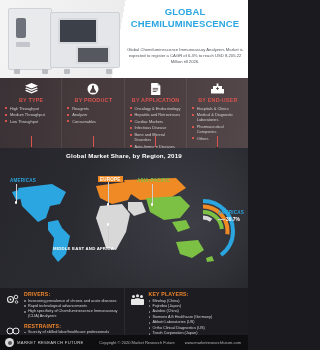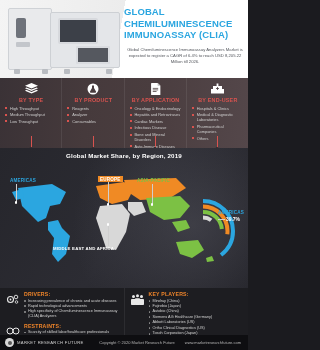--- a/index.html
+++ b/index.html
@@ -19,21 +19,21 @@
   }
   .machine { position: absolute; left: 2px; top: 2px; width: 124px; height: 74px; }
   .m-body { position:absolute; left:6px; top:6px; width:44px; height:62px; background:#e9eaec; border:1px solid #cfd2d6; border-radius:2px; }
   .m-body2 { position:absolute; left:48px; top:10px; width:70px; height:56px; background:#e4e6e9; border:1px solid #cdd0d4; border-radius:2px; }
   .m-screen { position:absolute; left:56px; top:16px; width:40px; height:26px; background:#3c4048; border:2px solid #d7d9dd; border-radius:2px; }
   .m-screen2 { position:absolute; left:74px; top:44px; width:34px; height:18px; background:#55585f; border:2px solid #dadce0; border-radius:1px; }
   .m-knob { position:absolute; left:14px; top:16px; width:10px; height:20px; background:#6e727a; border-radius:2px; }
   .m-knob2 { position:absolute; left:14px; top:40px; width:14px; height:5px; background:#c3c6cb; border-radius:1px; }
   .m-leg { position:absolute; bottom:2px; width:6px; height:5px; background:#b9bcc1; border-radius:1px; }
 
-  .title-wrap { position: absolute; left: 124px; top: 6px; width: 122px; text-align: left; }
+  .title-wrap { position: absolute; left: 124px; top: 6px; width: 122px; text-align: center; }
   .title-line {
     color: #2ba6e0; font-weight: bold; font-size: 9.5px; letter-spacing: .1px;
     line-height: 11.5px; text-transform: uppercase;
   }
   .subtitle {
     position:absolute; left:126px; top:47px; width:118px; text-align:center;
     color:#53565c; font-size:4.2px; line-height:6px;
   }
 
   
@@ -120,21 +120,20 @@
       <div class="m-screen"></div>
       <div class="m-screen2"></div>
       <div class="m-leg" style="left:12px;"></div>
       <div class="m-leg" style="left:40px;"></div>
       <div class="m-leg" style="left:62px;"></div>
       <div class="m-leg" style="left:104px;"></div>
     </div>
 
     <div class="title-wrap">
       <div class="title-line">GLOBAL CHEMILUMINESCENCE</div>
-      <div class="title-line">IMMUNOASSAY (CLIA)</div>
     </div>
     <div class="subtitle">Global Chemiluminescence Immunoassay Analyzers Market is expected to register a CAGR of 6.4% to reach USD 8,205.22 Million till 2026.</div>
   </div>
 
   <div class="segbar">
 
     <div class="segcol">
       <div class="seg-icon">
         <svg width="13" height="11" viewBox="0 0 24 20">
             <path d="M12 0 0 5l12 5 12-5z" fill="#fff"></path>

